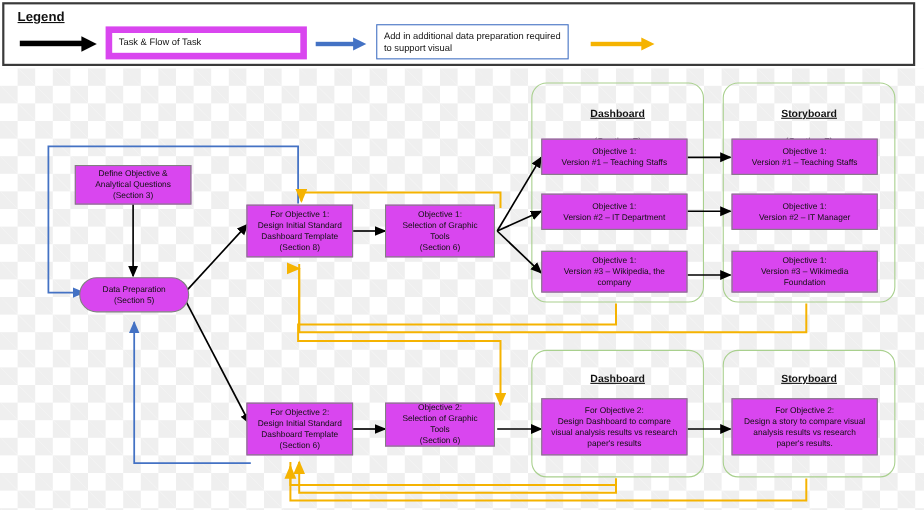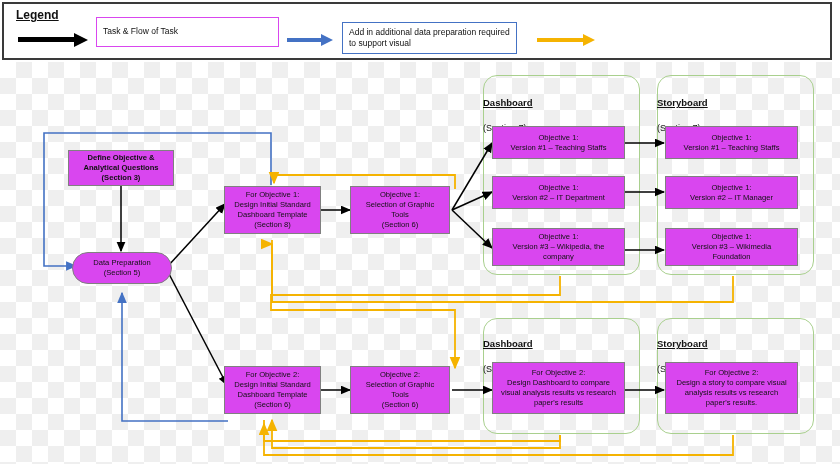--- a/index.html
+++ b/index.html
@@ -33,21 +33,21 @@
     font-size:12px;font-weight:bold;color:#111;
     text-decoration:underline;
     text-align:right;
   }
   .legend-box{
     position:absolute;box-sizing:border-box;background:#fff;
     display:flex;align-items:center;
     font-size:8.5px;color:#111;line-height:1.35;
     padding:3px 6px;
   }
-  #legend-box-1{left:92px;top:13px;width:183px;height:30px;border:1px solid #d946ef;}
+  #legend-box-1{left:92px;top:20px;width:183px;height:30px;border:6px solid #d946ef;}
   #legend-box-2{left:338px;top:18px;width:175px;height:32px;border:1px solid #4472c4;}
   #legend-box-3{left:602px;top:18px;width:185px;height:32px;border:1px solid #f0c040;}
 
   
   .lg-arrow{position:absolute;height:0;}
   .lg-arrow .shaft{position:absolute;left:0;top:0;height:5px;}
   .lg-arrow .head{position:absolute;top:-4px;width:0;height:0;
       border-top:7px solid transparent;border-bottom:7px solid transparent;}
 
   #lg-arrow-1{left:14px;top:33px;width:70px;}
@@ -71,21 +71,21 @@
     font-size:7.6px;line-height:1.3;
     padding:2px 3px;white-space:pre-line;
   }
 
   
   .group{
     position:absolute;box-sizing:border-box;
     border:1px solid #a9d08e;border-radius:14px;background:transparent;
   }
   .group-title{
-    position:absolute;color:#111;
+    position:absolute;text-align:center;color:#111;
     font-size:9px;line-height:1.35;white-space:pre-line;
   }
   .group-title b{text-decoration:underline;font-size:9.5px;}
 
   
   #wires{position:absolute;left:0;top:0;width:840px;height:464px;pointer-events:none;}
 </style>
 </head>
 <body>
 
@@ -178,21 +178,21 @@
       <path d="M455,189 L455,175 L274,175 L274,183" marker-end="url(#ah-yellow)"></path>
       <path d="M560,276 L560,295 L271,295 L271,310 L455,310 L455,368" marker-end="url(#ah-yellow)"></path>
       <path d="M733,276 L733,302 L272,302 L272,240 L272,240"></path>
       <path d="M272,302 L272,244 L272,244" marker-end="url(#ah-yellow)"></path>
       <path d="M560,435 L560,448 L272,448 L272,420" marker-end="url(#ah-yellow)"></path>
       <path d="M733,435 L733,455 L264,455 L264,420"></path>
       <path d="M560,435 L560,441 L264,441 L264,424" marker-end="url(#ah-yellow)"></path>
     </g>
   </svg>
 
-  <div class="node" style="left:68px;top:150px;width:106px;height:36px;font-weight:bold;">Define Objective &amp;
+  <div class="node" style="left:68px;top:150px;width:106px;height:36px;">Define Objective &amp;
 Analytical Questions
 (Section 3)</div>
 
   <div class="node" style="left:72px;top:252px;width:100px;height:32px;border-radius:19px;">Data Preparation
 (Section 5)</div>
 
   <div class="node" style="left:224px;top:186px;width:97px;height:48px;">For Objective 1:
 Design Initial Standard
 Dashboard Template
 (Section 8)</div>
@@ -200,21 +200,21 @@
   <div class="node" style="left:350px;top:186px;width:100px;height:48px;">Objective 1:
 Selection of Graphic
 Tools
 (Section 6)</div>
 
   <div class="node" style="left:224px;top:366px;width:97px;height:48px;">For Objective 2:
 Design Initial Standard
 Dashboard Template
 (Section 6)</div>
 
-  <div class="node" style="left:350px;top:366px;width:100px;height:48px;">Objective 2:
+  <div class="node" style="left:350px;top:366px;width:100px;height:40px;">Objective 2:
 Selection of Graphic
 Tools
 (Section 6)</div>
 
   <div class="node" style="left:492px;top:126px;width:133px;height:33px;">Objective 1:
 Version #1 – Teaching Staffs</div>
   <div class="node" style="left:492px;top:176px;width:133px;height:33px;">Objective 1:
 Version #2 – IT Department</div>
   <div class="node" style="left:492px;top:228px;width:133px;height:38px;">Objective 1:
 Version #3 – Wikipedia, the

